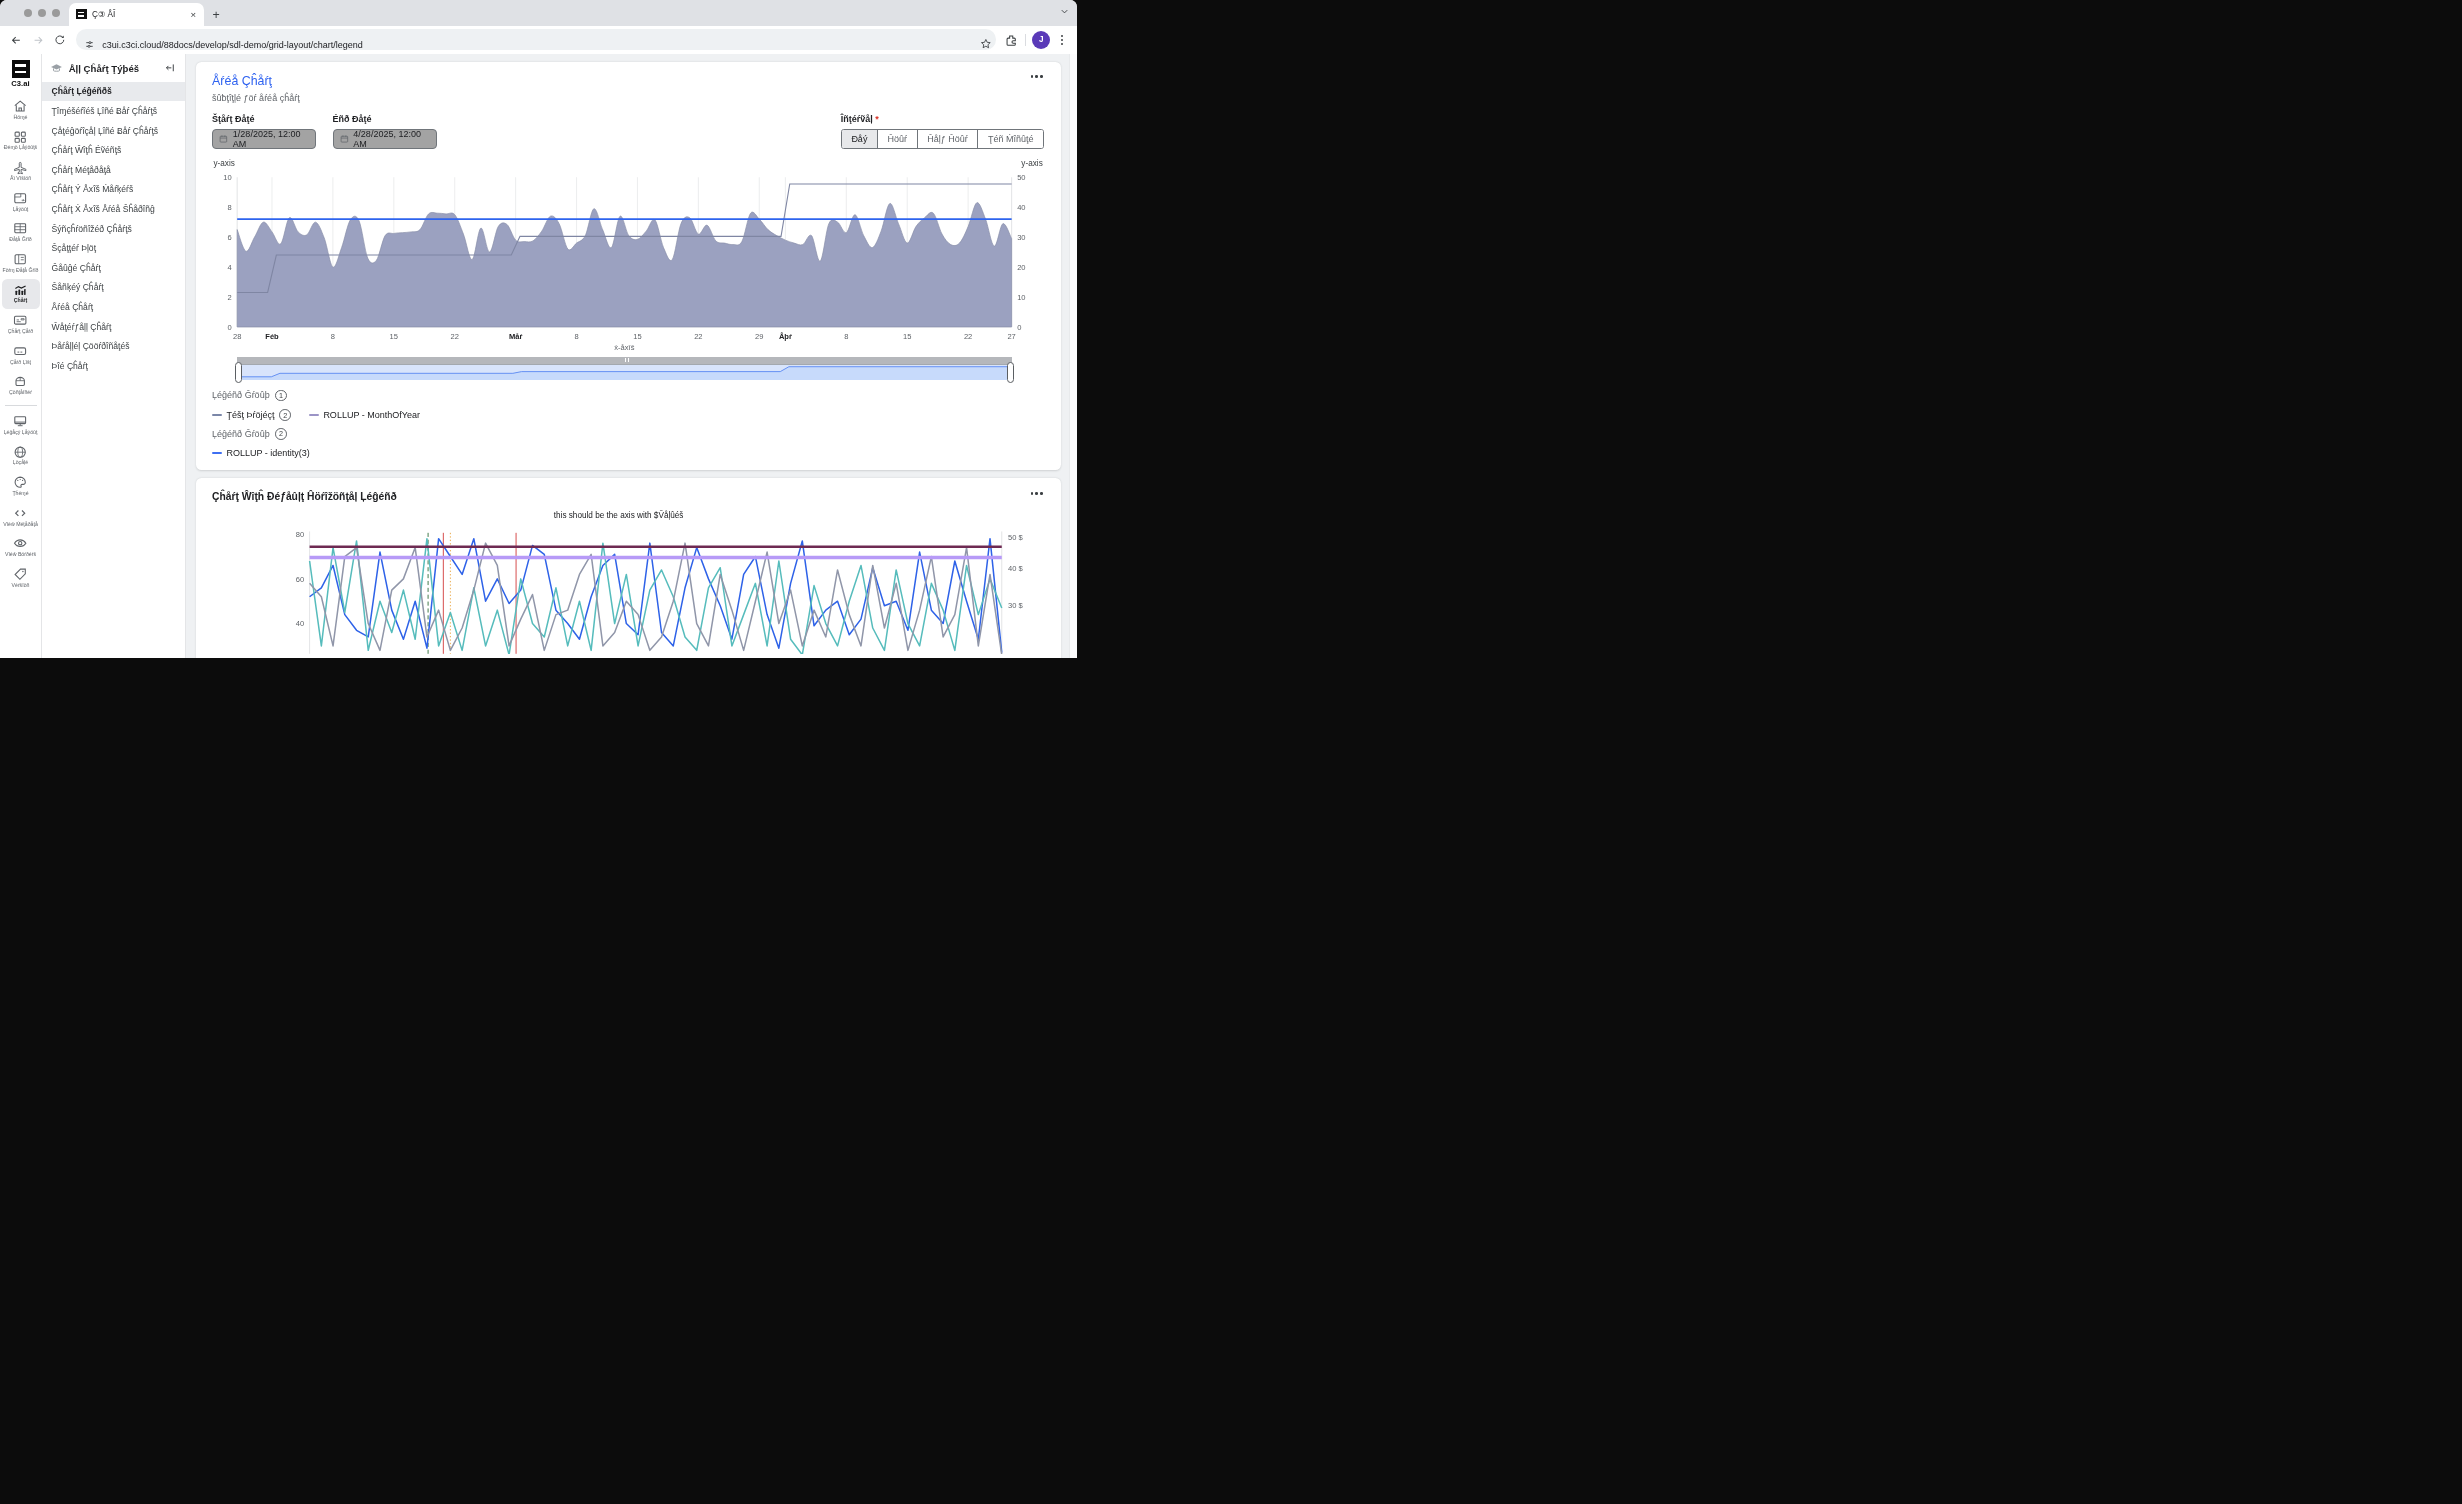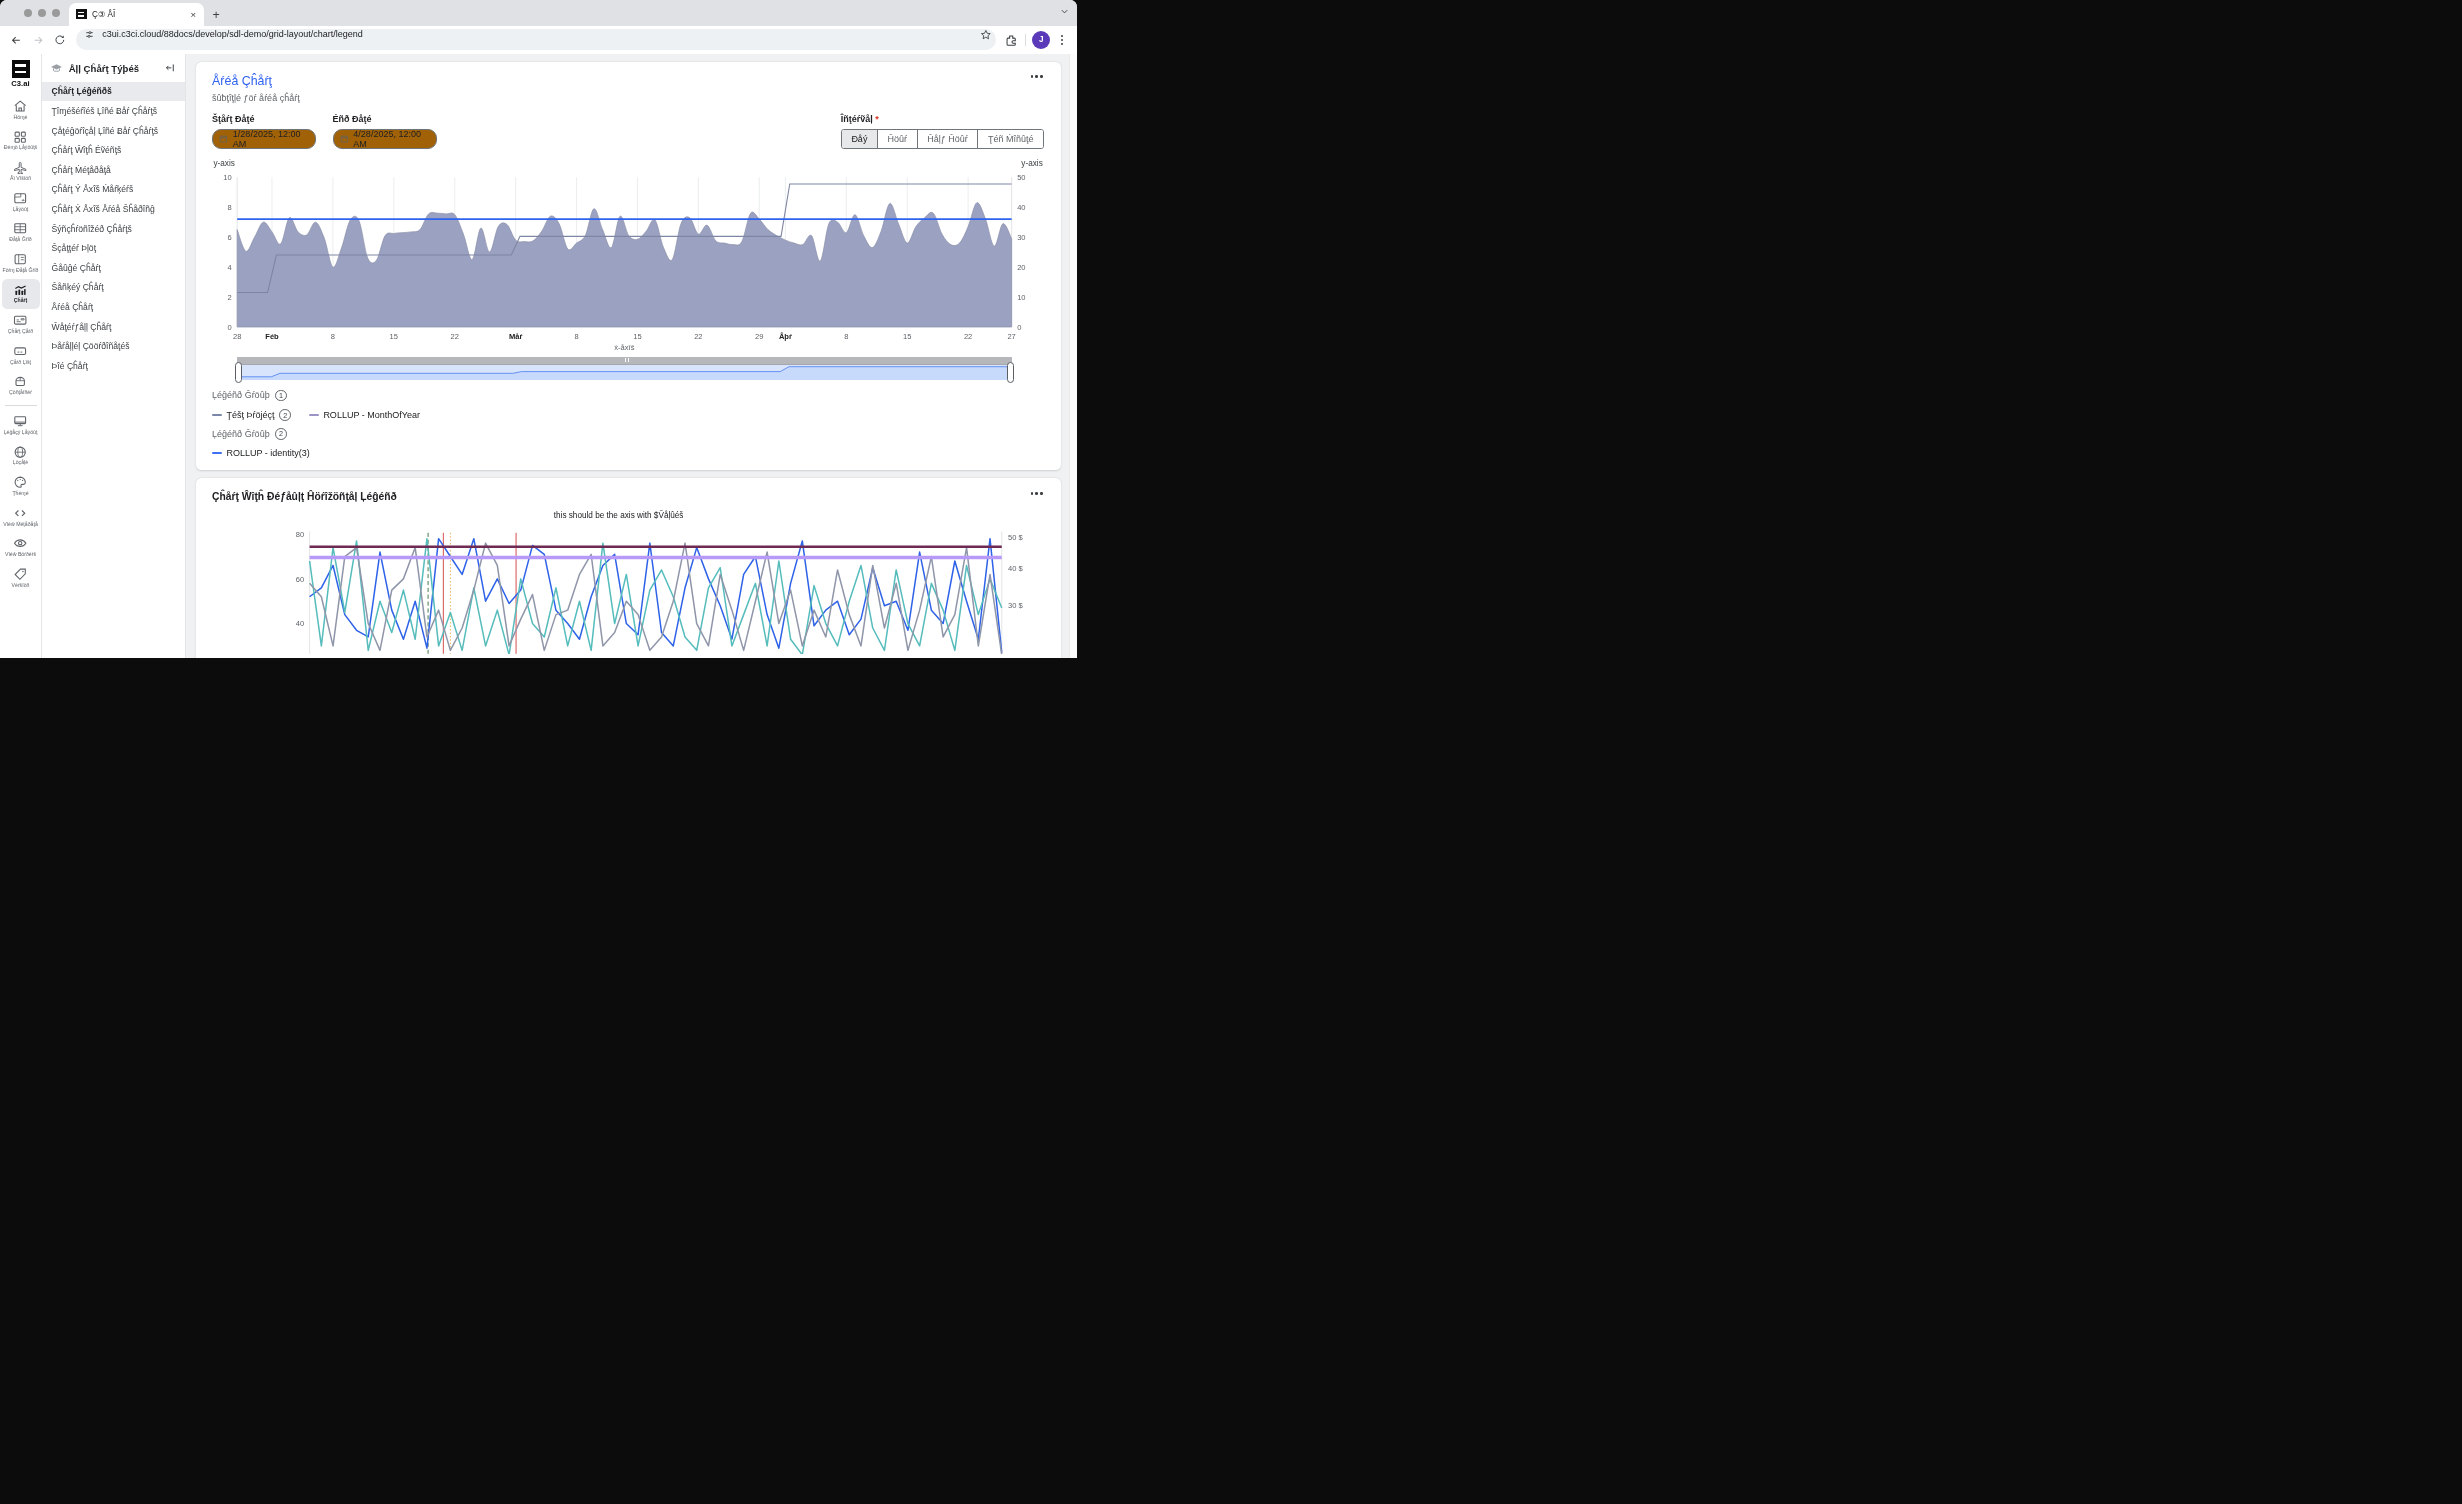--- a/index.html
+++ b/index.html
@@ -18,21 +18,21 @@
   .favicon:before, .favicon:after { content:""; position:absolute; left:2.1px; right:2.1px; height:1.4px; background:#fff; }
   .favicon:before { top:2.7px; } .favicon:after { bottom:2.7px; }
   .tab-title { font-size:8.2px; color:#202124; flex:1; white-space:nowrap; overflow:hidden; }
   .tab-close { font-size:9.6px; color:#3c4043; cursor:default; padding:0 1.4px; }
   .newtab { font-size:12.4px; color:#3c4043; padding:0 8.2px 4.1px; }
   .tab-chevron { position:absolute; right:6.9px; top:6.2px; color:#3c4043; }
 
   .toolbar { height:27.5px; background:#fff; display:flex; align-items:center; padding:0 6.9px; gap:2.7px; flex:none; }
   .nav-ic { width:19px; height:19px; display:flex; align-items:center; justify-content:center; border-radius:50%; color:#3c4043; flex:none; }
   .nav-ic.disabled { color:#c0c4c9; }
-  .omnibox { flex:1; height:20.6px; background:#eef1f3; border-radius:10.3px; display:flex; align-items:flex-start; padding:0 4.1px 0 8.2px; gap:6.9px; margin:0 4.1px; }
+  .omnibox { flex:1; height:20.6px; background:#eef1f3; border-radius:10.3px; display:flex; align-items:flex-end; padding:0 4.1px 0 8.2px; gap:6.9px; margin:0 4.1px; }
   .omnibox .url { flex:1; font-size:9px; color:#202124; white-space:nowrap; overflow:hidden; }
   .tb-right { display:flex; align-items:center; gap:6.9px; padding:0 2.7px; }
   .tb-divider { width:0.7px; height:12.4px; background:#dadce0; }
   .avatar { width:18px; height:18px; border-radius:50%; background:#5a3ab8; color:#fff; font-size:8.2px; font-weight:700;
     display:flex; align-items:center; justify-content:center; }
   .kebab { display:flex; flex-direction:column; gap:2.1px; padding:0 4.1px; }
   .kebab i { width:2.1px; height:2.1px; border-radius:50%; background:#3c4043; }
 
   
   .app { flex:1; display:flex; min-height:0; background:#fff; }
@@ -62,21 +62,21 @@
   .card1 { flex:none; }
   .card2 { margin-top:8.2px; height:289px; flex:none; }
   .ellipsis { position:absolute; top:11px; right:15px; display:flex; gap:2.1px; padding:2.7px; }
   .ellipsis i { width:2.7px; height:2.7px; border-radius:50%; background:#3c4043; }
 
   .chart-title { font-size:12.4px; color:#2e62f0; font-weight:500; }
   .chart-sub { font-size:9px; color:#5f6368; margin-top:4.8px; }
   .controls { display:flex; align-items:flex-end; margin-top:11px; }
   .fld { margin-right:16.5px; }
   .fld-label { font-size:9px; font-weight:700; color:#202124; margin-bottom:4.8px; }
-  .date-input { width:104px; height:20.6px; border:0.7px solid #70757a; border-radius:9px; background:#a16207;
+  .date-input { width:104px; height:20.6px; border:0.7px solid #70757a; border-radius:4px; background:#a3a3a3;
     display:flex; align-items:center; gap:4.8px; padding:0 6.2px; font-size:9px; color:#202124; }
   .spacer { flex:1; }
   .seg { display:flex; border:0.7px solid #70757a; border-radius:2.7px; overflow:hidden; height:20.6px; }
   .seg button { border:none; border-left:0.7px solid #70757a; background:#fff; color:#5f6368; font-size:9px;
     padding:0 9.6px; font-family:inherit; }
   .seg button:first-child { border-left:none; }
   .seg button.on { background:#e7e8ea; color:#202124; }
   .req { color:#d93025; }
 
   .axis-row { display:flex; justify-content:space-between; font-size:8.2px; color:#3c4043; margin:9.6px 1.4px 1.4px; }

